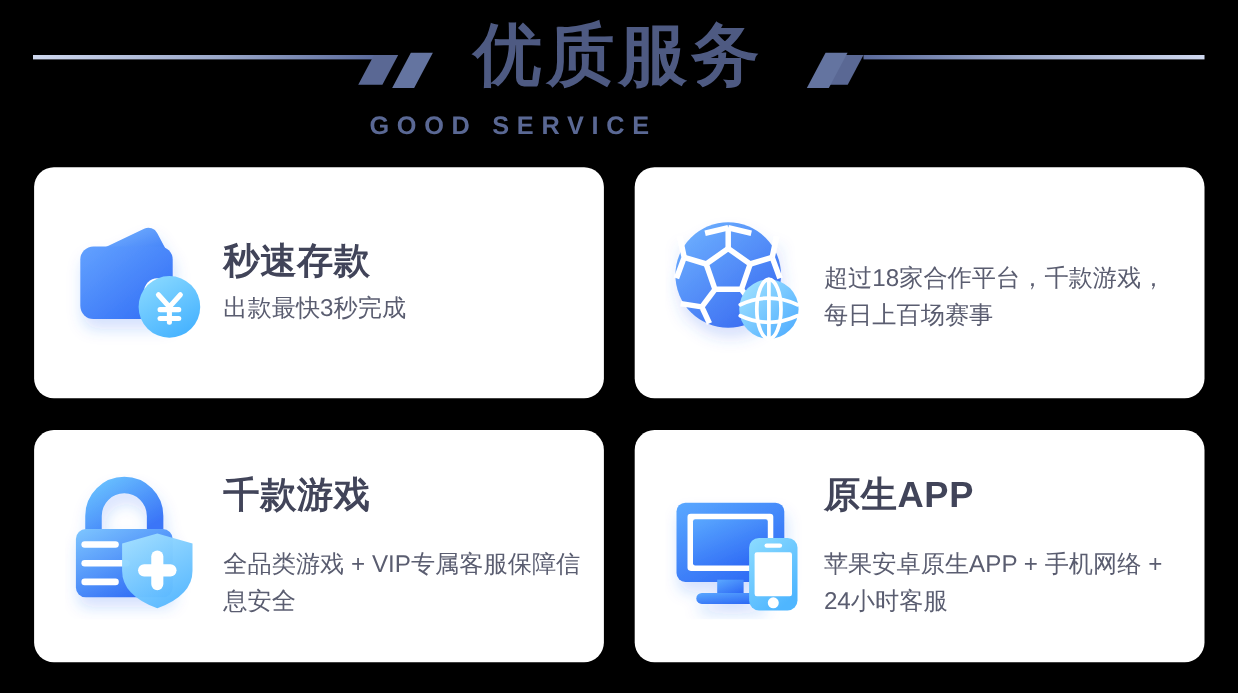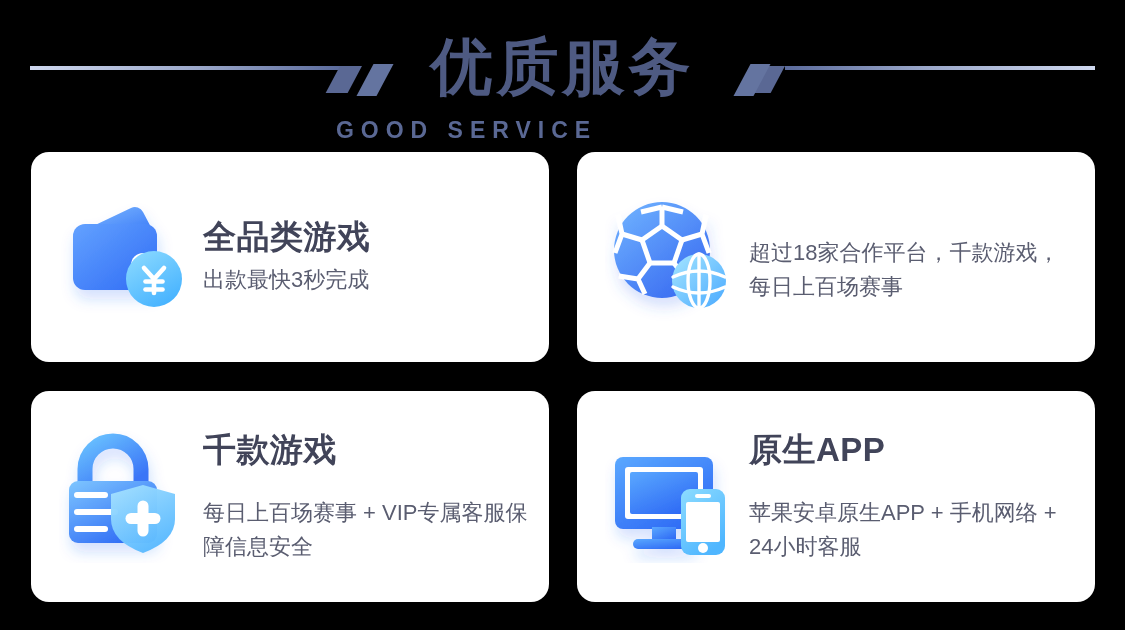--- a/index.html
+++ b/index.html
@@ -18,21 +18,20 @@
     height: 630px;
     background: #000000;
   }
 
   
   .header {
     position: absolute;
     left: 0; top: 0;
     width: 1125px;
     height: 145px;
-    margin-top: 16px;
   }
 
   .rule {
     position: absolute;
     top: 50px;
     height: 4px;
   }
   .rule-left {
     left: 30px;
     width: 310px;
@@ -212,21 +211,21 @@
           <circle cx="95" cy="88" r="28" fill="url(#wg3)"></circle>
           <g stroke="#ffffff" stroke-width="4.6" stroke-linecap="round" fill="none">
             <path d="M85 77 L95 88 L105 77"></path>
             <path d="M86.5 90.5 H103.5"></path>
             <path d="M86.5 98.5 H103.5"></path>
             <path d="M95 88 V102"></path>
           </g>
         </svg>
       </div>
       <div class="card-text">
-        <div class="card-title">全品类游戏</div>
+        <div class="card-title">秒速存款</div>
         <div class="card-desc">出款最快3秒完成</div>
       </div>
     </div>
 
     <div class="card">
       <div class="icon-wrap">
         <svg viewBox="0 0 132 132" xmlns="http://www.w3.org/2000/svg">
           <defs>
             <linearGradient id="sg1" x1="0.1" y1="0" x2="0.9" y2="1">
               <stop offset="0%" stop-color="#6fb2ff"></stop>
@@ -301,21 +300,21 @@
           </g>
           <path d="M84 54 L116 63 V88 q0 22 -32 34 q-32 -12 -32 -34 V63 Z" fill="url(#lg3)" opacity="0.97"></path>
           <g stroke="#ffffff" stroke-width="11" stroke-linecap="round">
             <path d="M84 75 V100"></path>
             <path d="M72 87.5 H96"></path>
           </g>
         </svg>
       </div>
       <div class="card-text">
         <div class="card-title">千款游戏</div>
-        <div class="card-desc wide">每日上百场赛事 + VIP专属客服保障信息安全</div>
+        <div class="card-desc wide">全品类游戏 + VIP专属客服保障信息安全</div>
       </div>
     </div>
 
     <div class="card">
       <div class="icon-wrap">
         <svg viewBox="0 0 132 132" xmlns="http://www.w3.org/2000/svg">
           <defs>
             <linearGradient id="mg1" x1="0" y1="0" x2="0.7" y2="1">
               <stop offset="0%" stop-color="#5aa8ff"></stop>
                 <stop offset="100%" stop-color="#2f6bf5"></stop>

